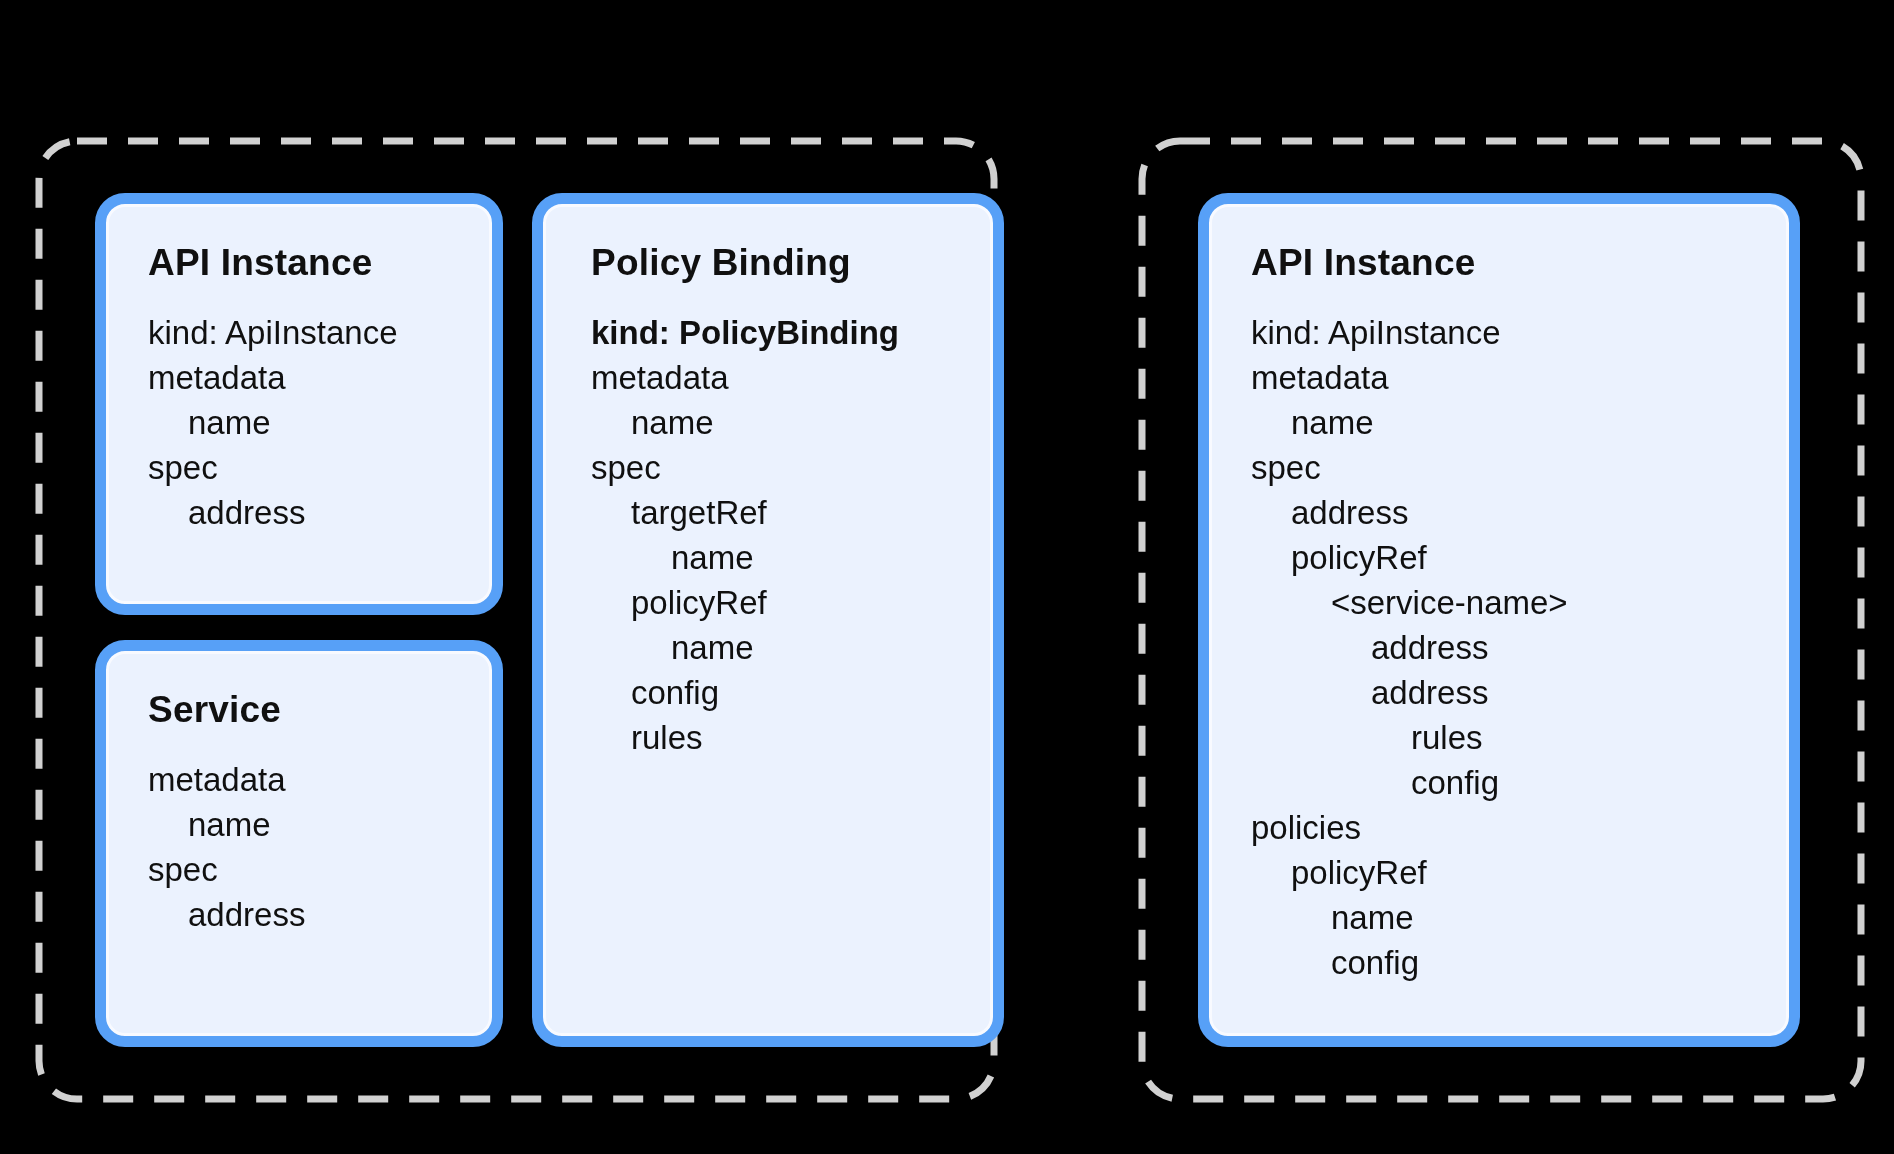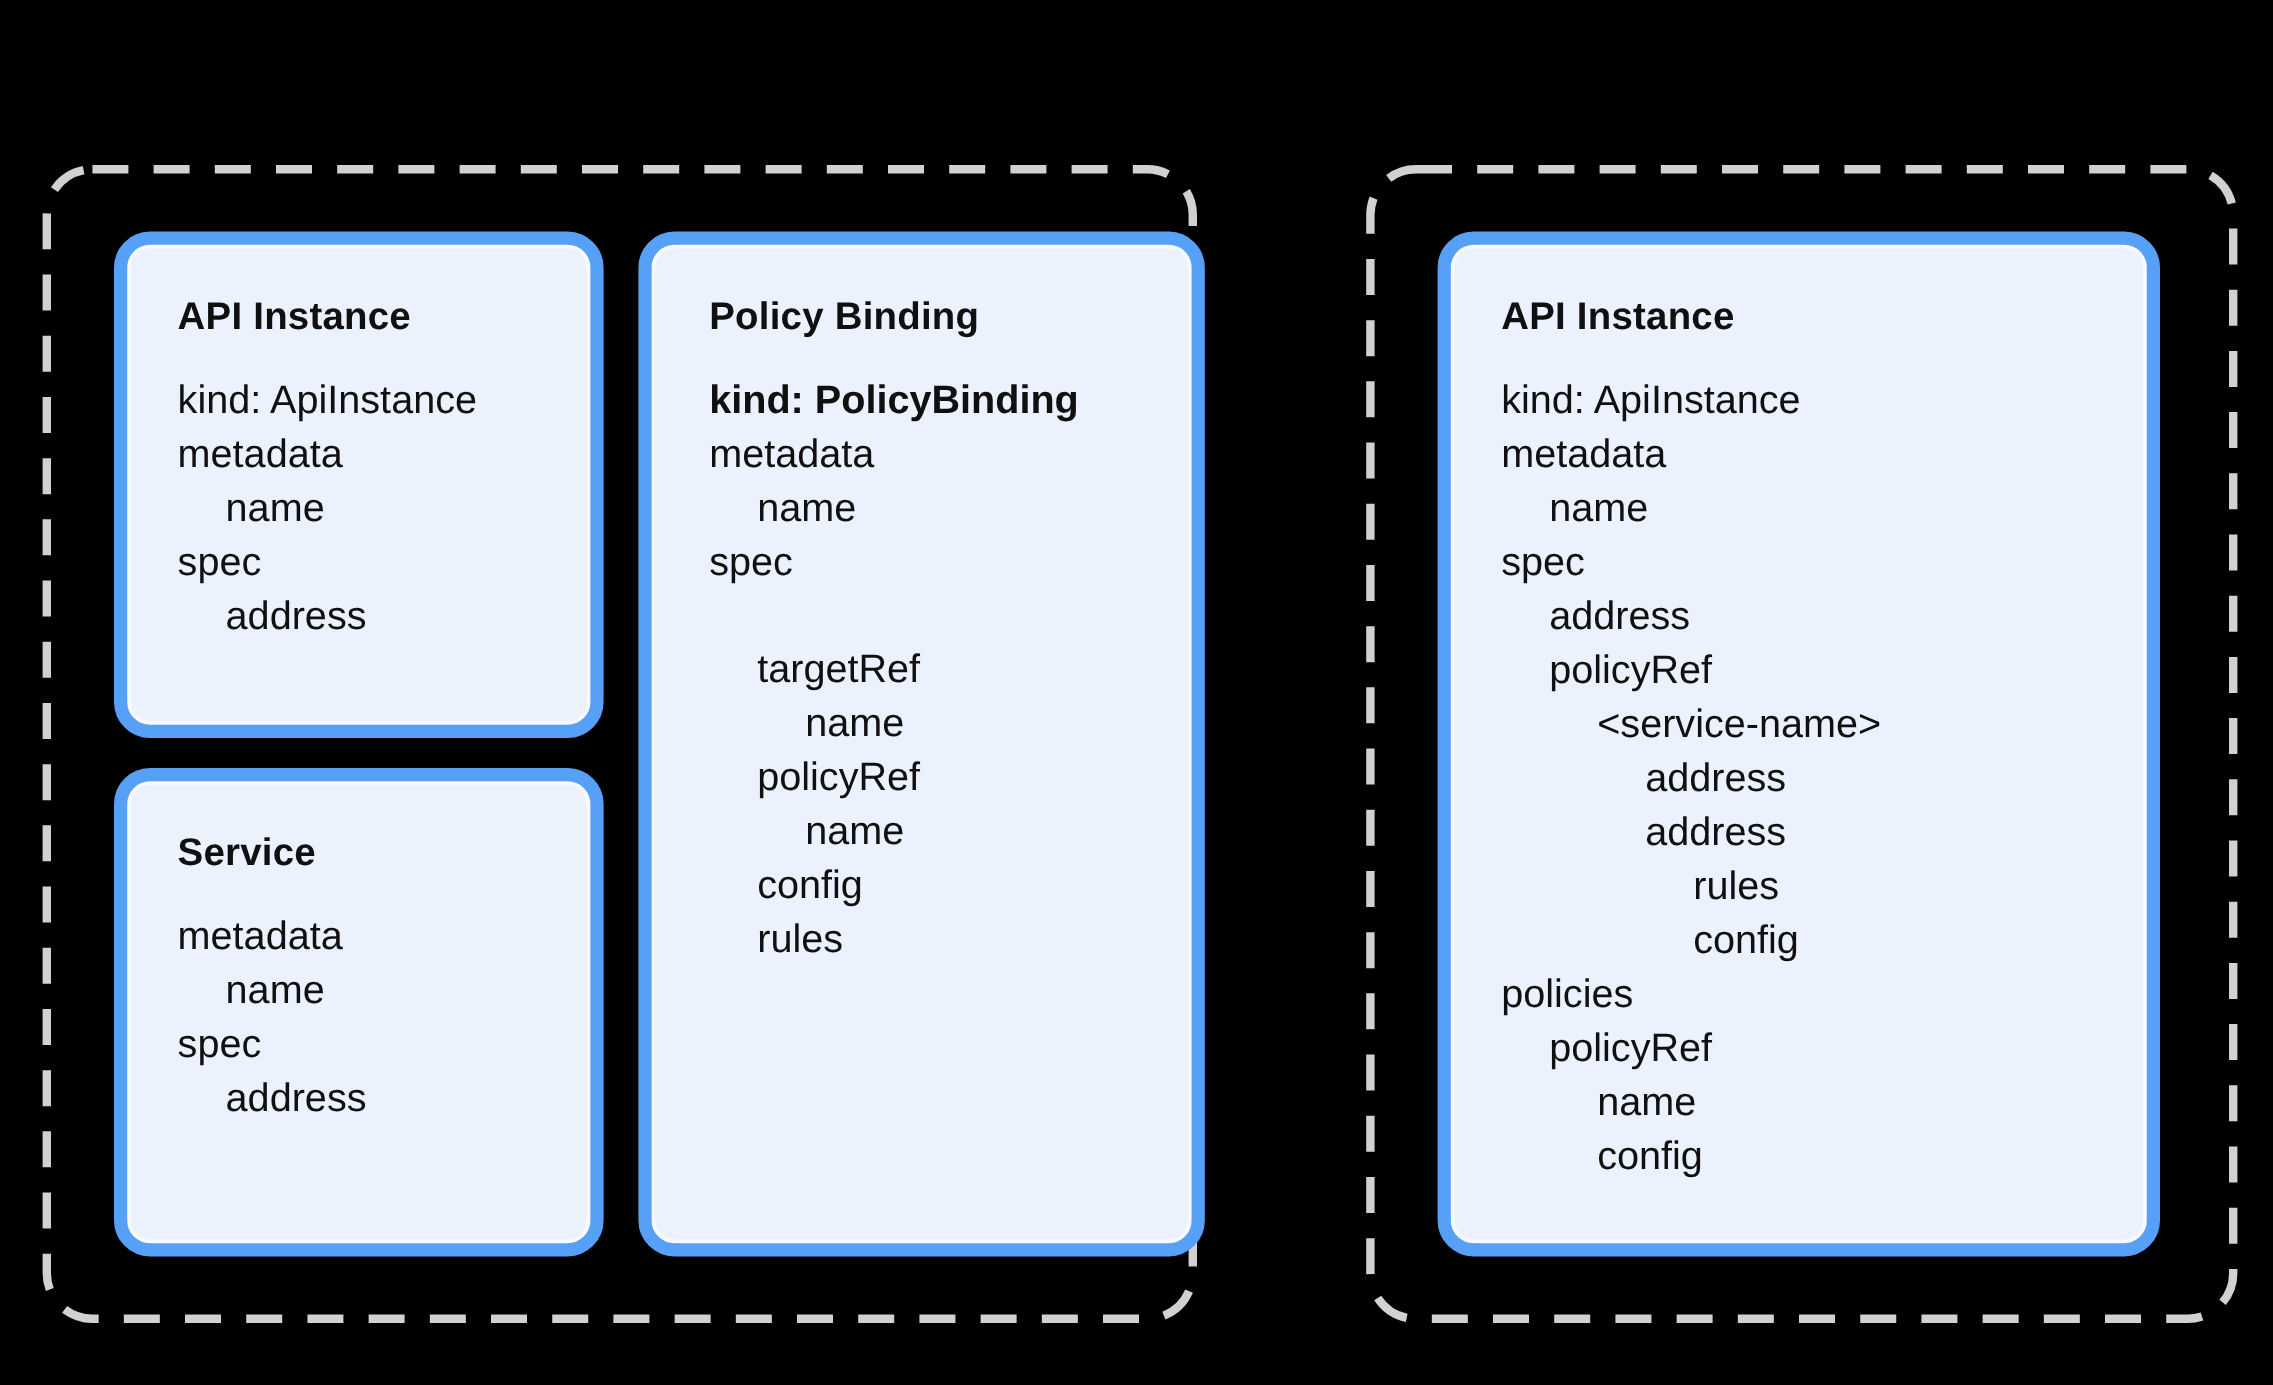--- a/index.html
+++ b/index.html
@@ -24,21 +24,21 @@
     border-radius: 30px;
     box-shadow: inset 0 0 0 3px rgba(250, 252, 255, 0.85);
     padding: 36px 20px 0 42px;
   }
   #card-api-instance-left { left: 95px;   top: 193px; width: 408px; height: 422px; }
   #card-service           { left: 95px;   top: 640px; width: 408px; height: 407px; }
   #card-policy-binding    { left: 532px;  top: 193px; width: 472px; height: 854px; padding-left: 48px; }
   #card-api-instance-right{ left: 1198px; top: 193px; width: 602px; height: 854px; }
 
   .card-title {
-    font-size: 32px;
+    font-size: 37px;
     font-weight: 700;
     line-height: 46px;
     margin: 0 0 24px 0;
     letter-spacing: 0.2px;
   }
   .card-lines { margin: 0; }
   .yaml-line {
     font-size: 33px;
     font-weight: 400;
     line-height: 45px;
@@ -79,21 +79,21 @@
       </div>
   </div>
 
   <div class="card" id="card-policy-binding">
     <div class="card-title">Policy Binding</div>
     <div class="card-lines">
         <div class="yaml-line" style="padding-left: 0px; font-weight: bold;">kind: PolicyBinding</div>
         <div class="yaml-line" style="padding-left: 0px;">metadata</div>
         <div class="yaml-line" style="padding-left: 40px;">name</div>
         <div class="yaml-line" style="padding-left: 0px;">spec</div>
-        <div class="yaml-line" style="padding-left: 40px; margin-top: 44px;">targetRef</div>
+        <div class="yaml-line" style="padding-left: 40px;">targetRef</div>
         <div class="yaml-line" style="padding-left: 80px;">name</div>
         <div class="yaml-line" style="padding-left: 40px;">policyRef</div>
         <div class="yaml-line" style="padding-left: 80px;">name</div>
         <div class="yaml-line" style="padding-left: 40px;">config</div>
         <div class="yaml-line" style="padding-left: 40px;">rules</div>
       </div>
   </div>
 
   <div class="card" id="card-api-instance-right">
     <div class="card-title">API Instance</div>

